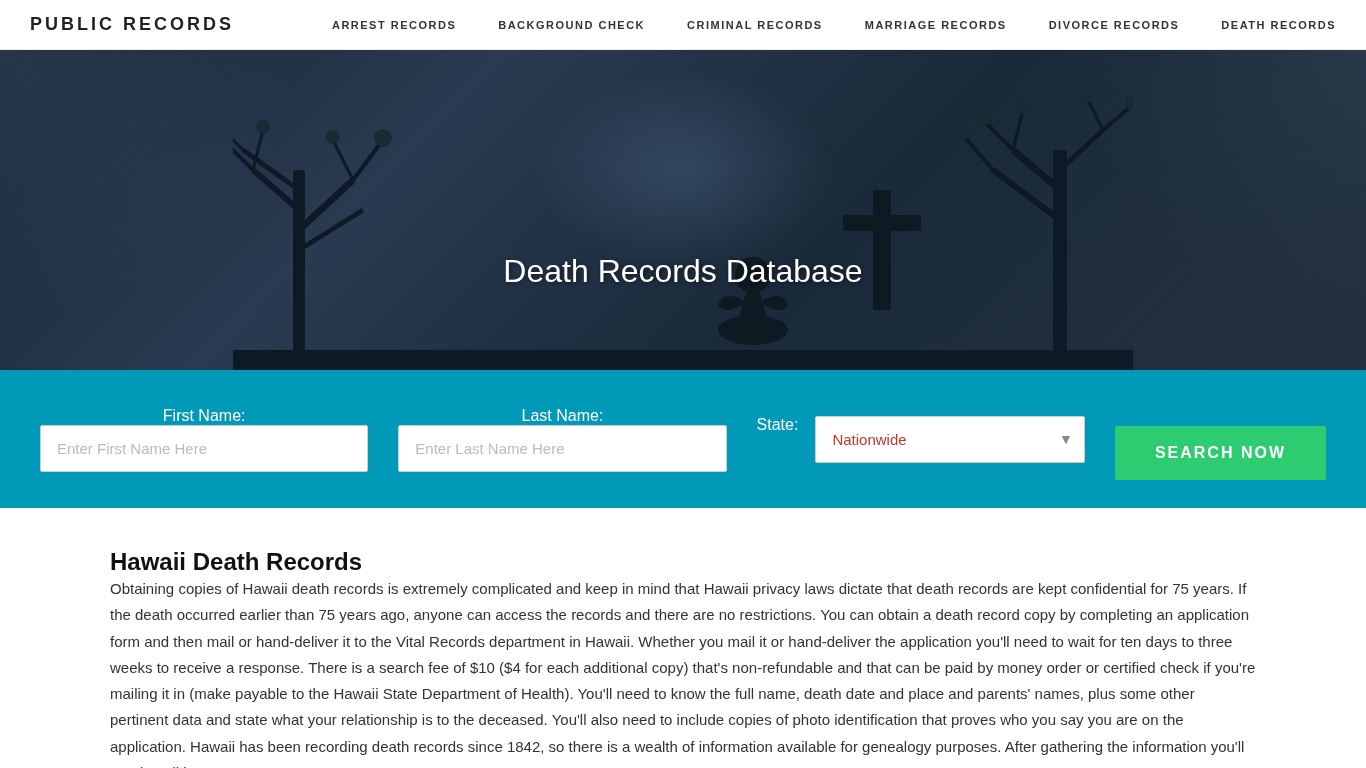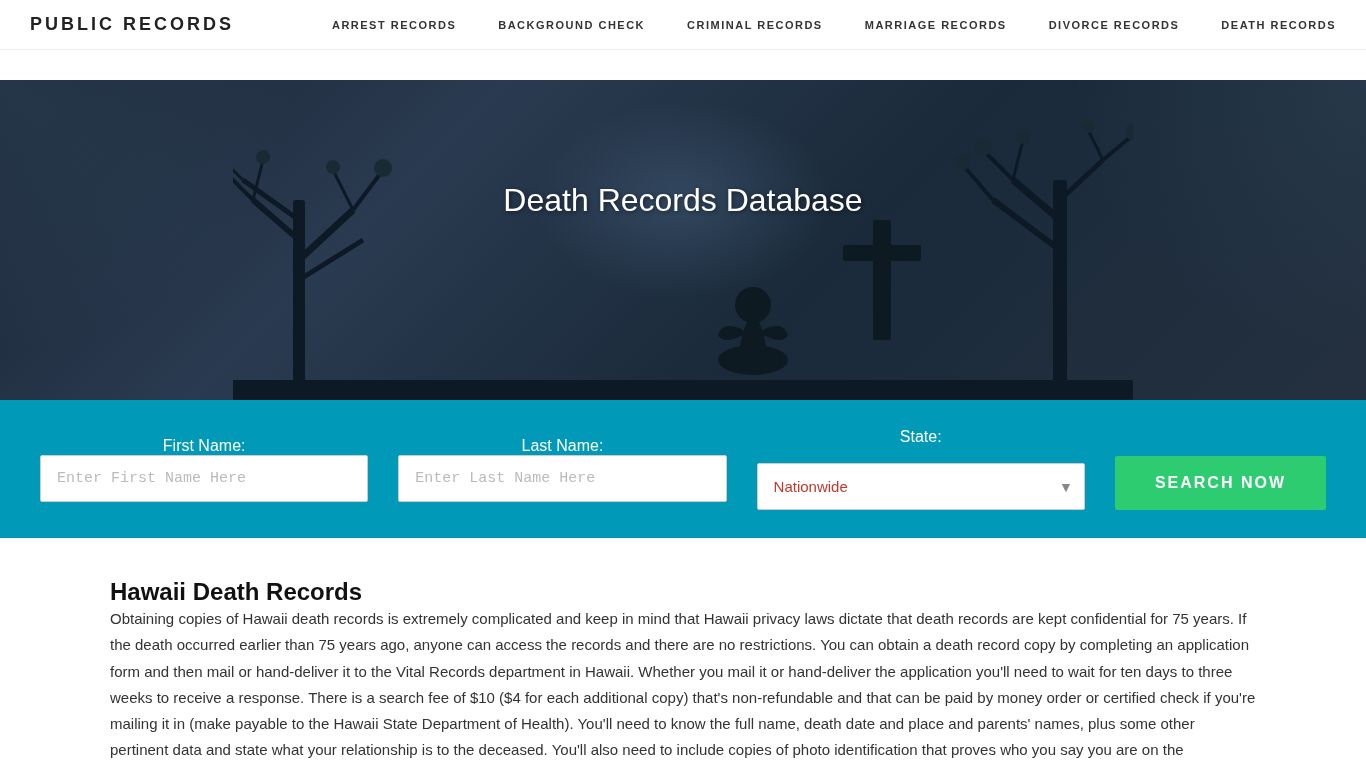--- a/index.html
+++ b/index.html
@@ -38,23 +38,22 @@
     }
 
     
     .hero {
       position: relative;
       width: 100%;
       height: 320px;
       overflow: hidden;
       background: #000000;
       display: flex;
-      align-items: center;
+      align-items: flex-end;
       justify-content: center;
-      margin-top: 30px;
     }
     .hero-bg {
       position: absolute;
       inset: 0;
       background: linear-gradient(135deg, #1a2535 0%, #2a3a50 30%, #1a2a3a 60%, #243040 100%);
       opacity: 1;
     }
     
     .branches-left {
       position: absolute;
@@ -114,26 +113,24 @@
     }
     .search-field input {
       width: 100%;
       padding: 14px 16px;
       border: 1px solid #ccc;
       border-radius: 2px;
       font-size: 15px;
       color: #bbb;
       background: #fff;
       outline: none;
-      font-family: Liberation Mono, monospace;
     }
     .search-field input::placeholder { color: #bbb; }
     .state-field {
       display: flex;
-      flex-direction: column;
       gap: 17px;
       flex: 1;
     }
     .state-field label {
       color: #fff;
       font-size: 16px;
       font-weight: 400;
       text-align: center;
     }
     .state-select-wrapper {

